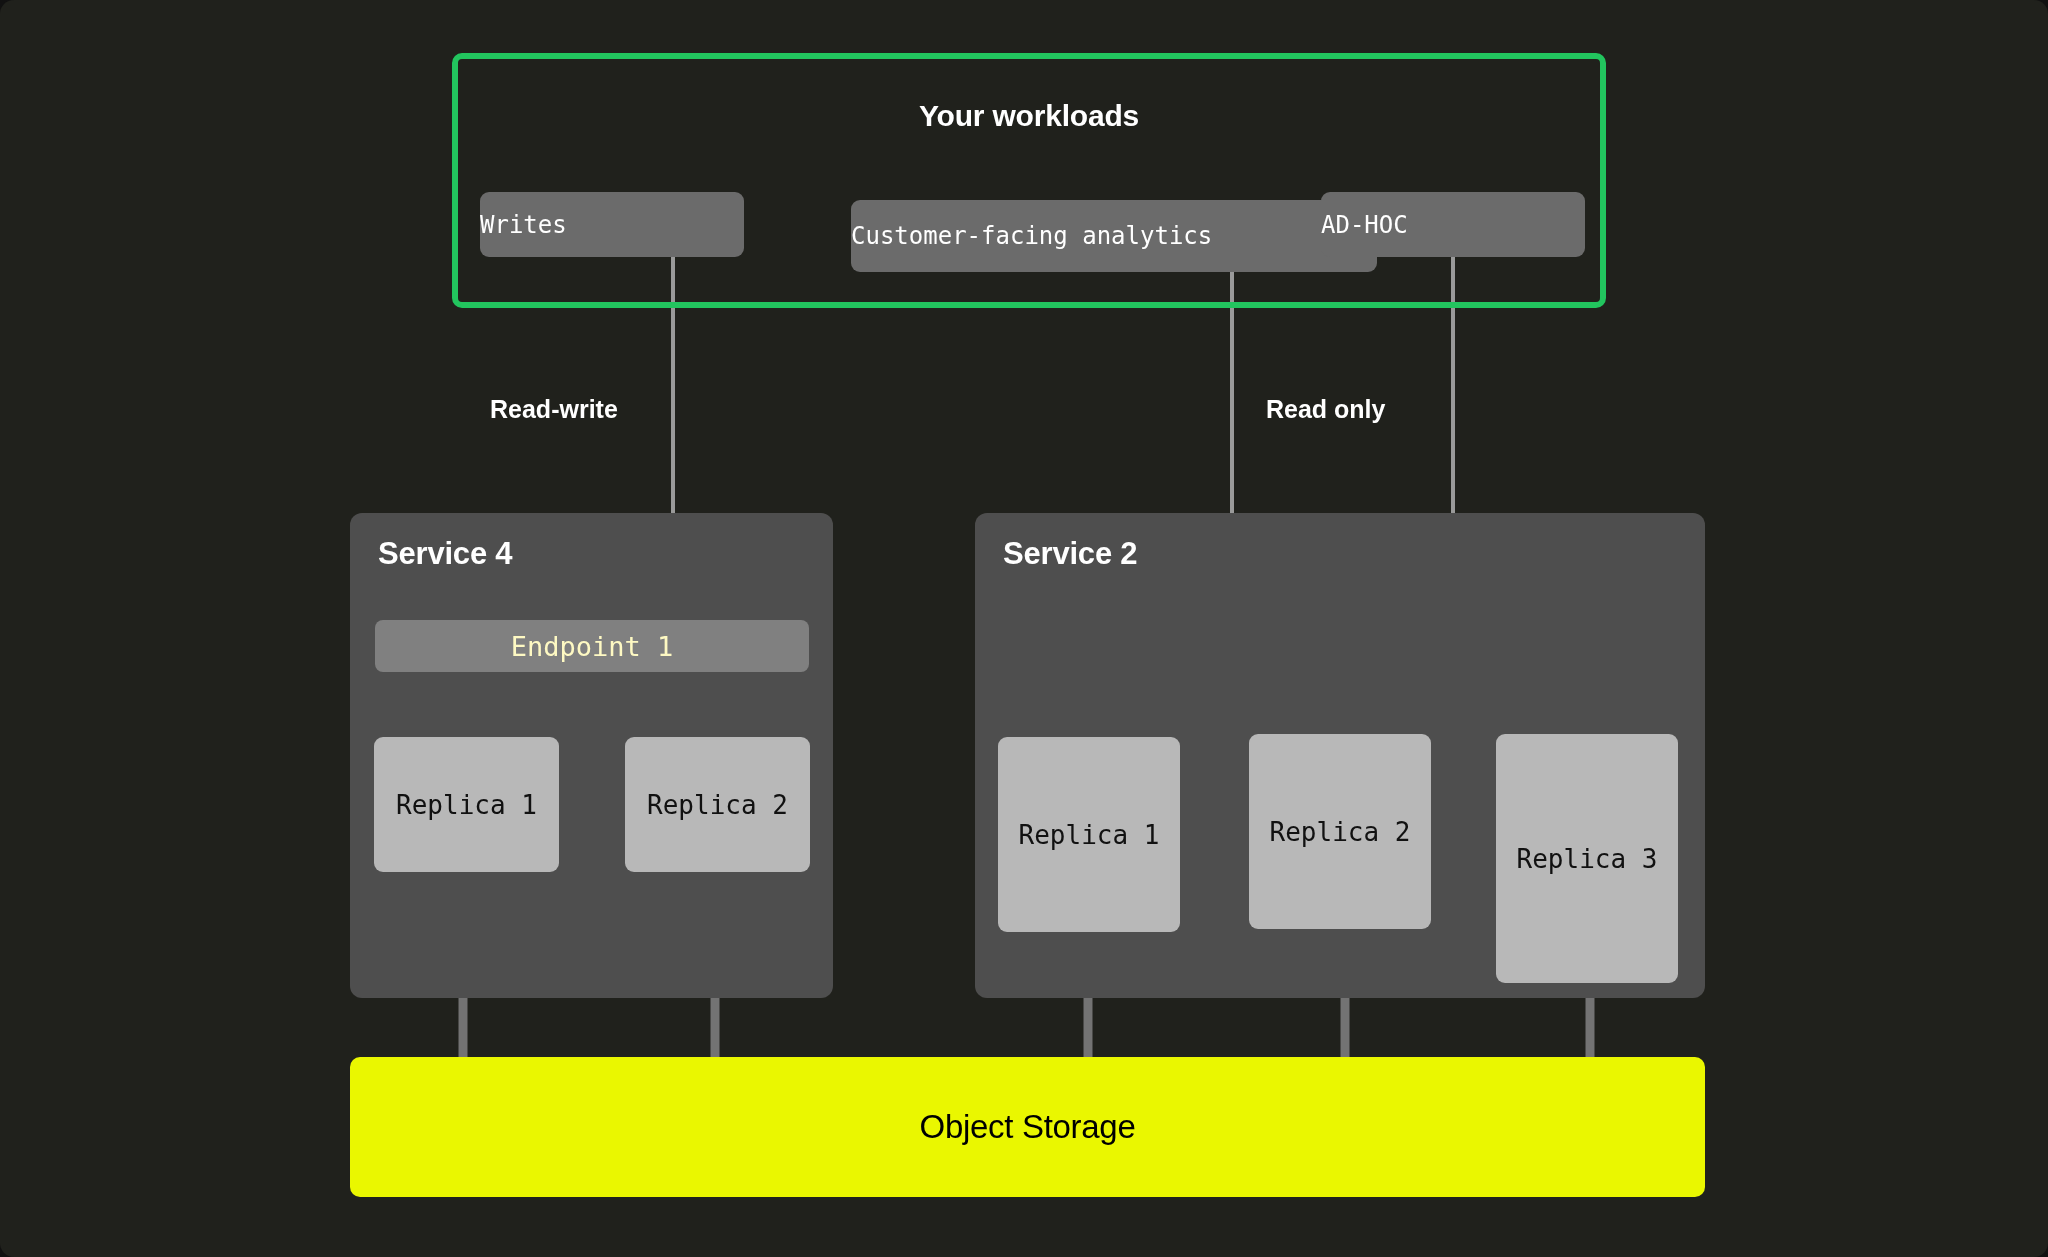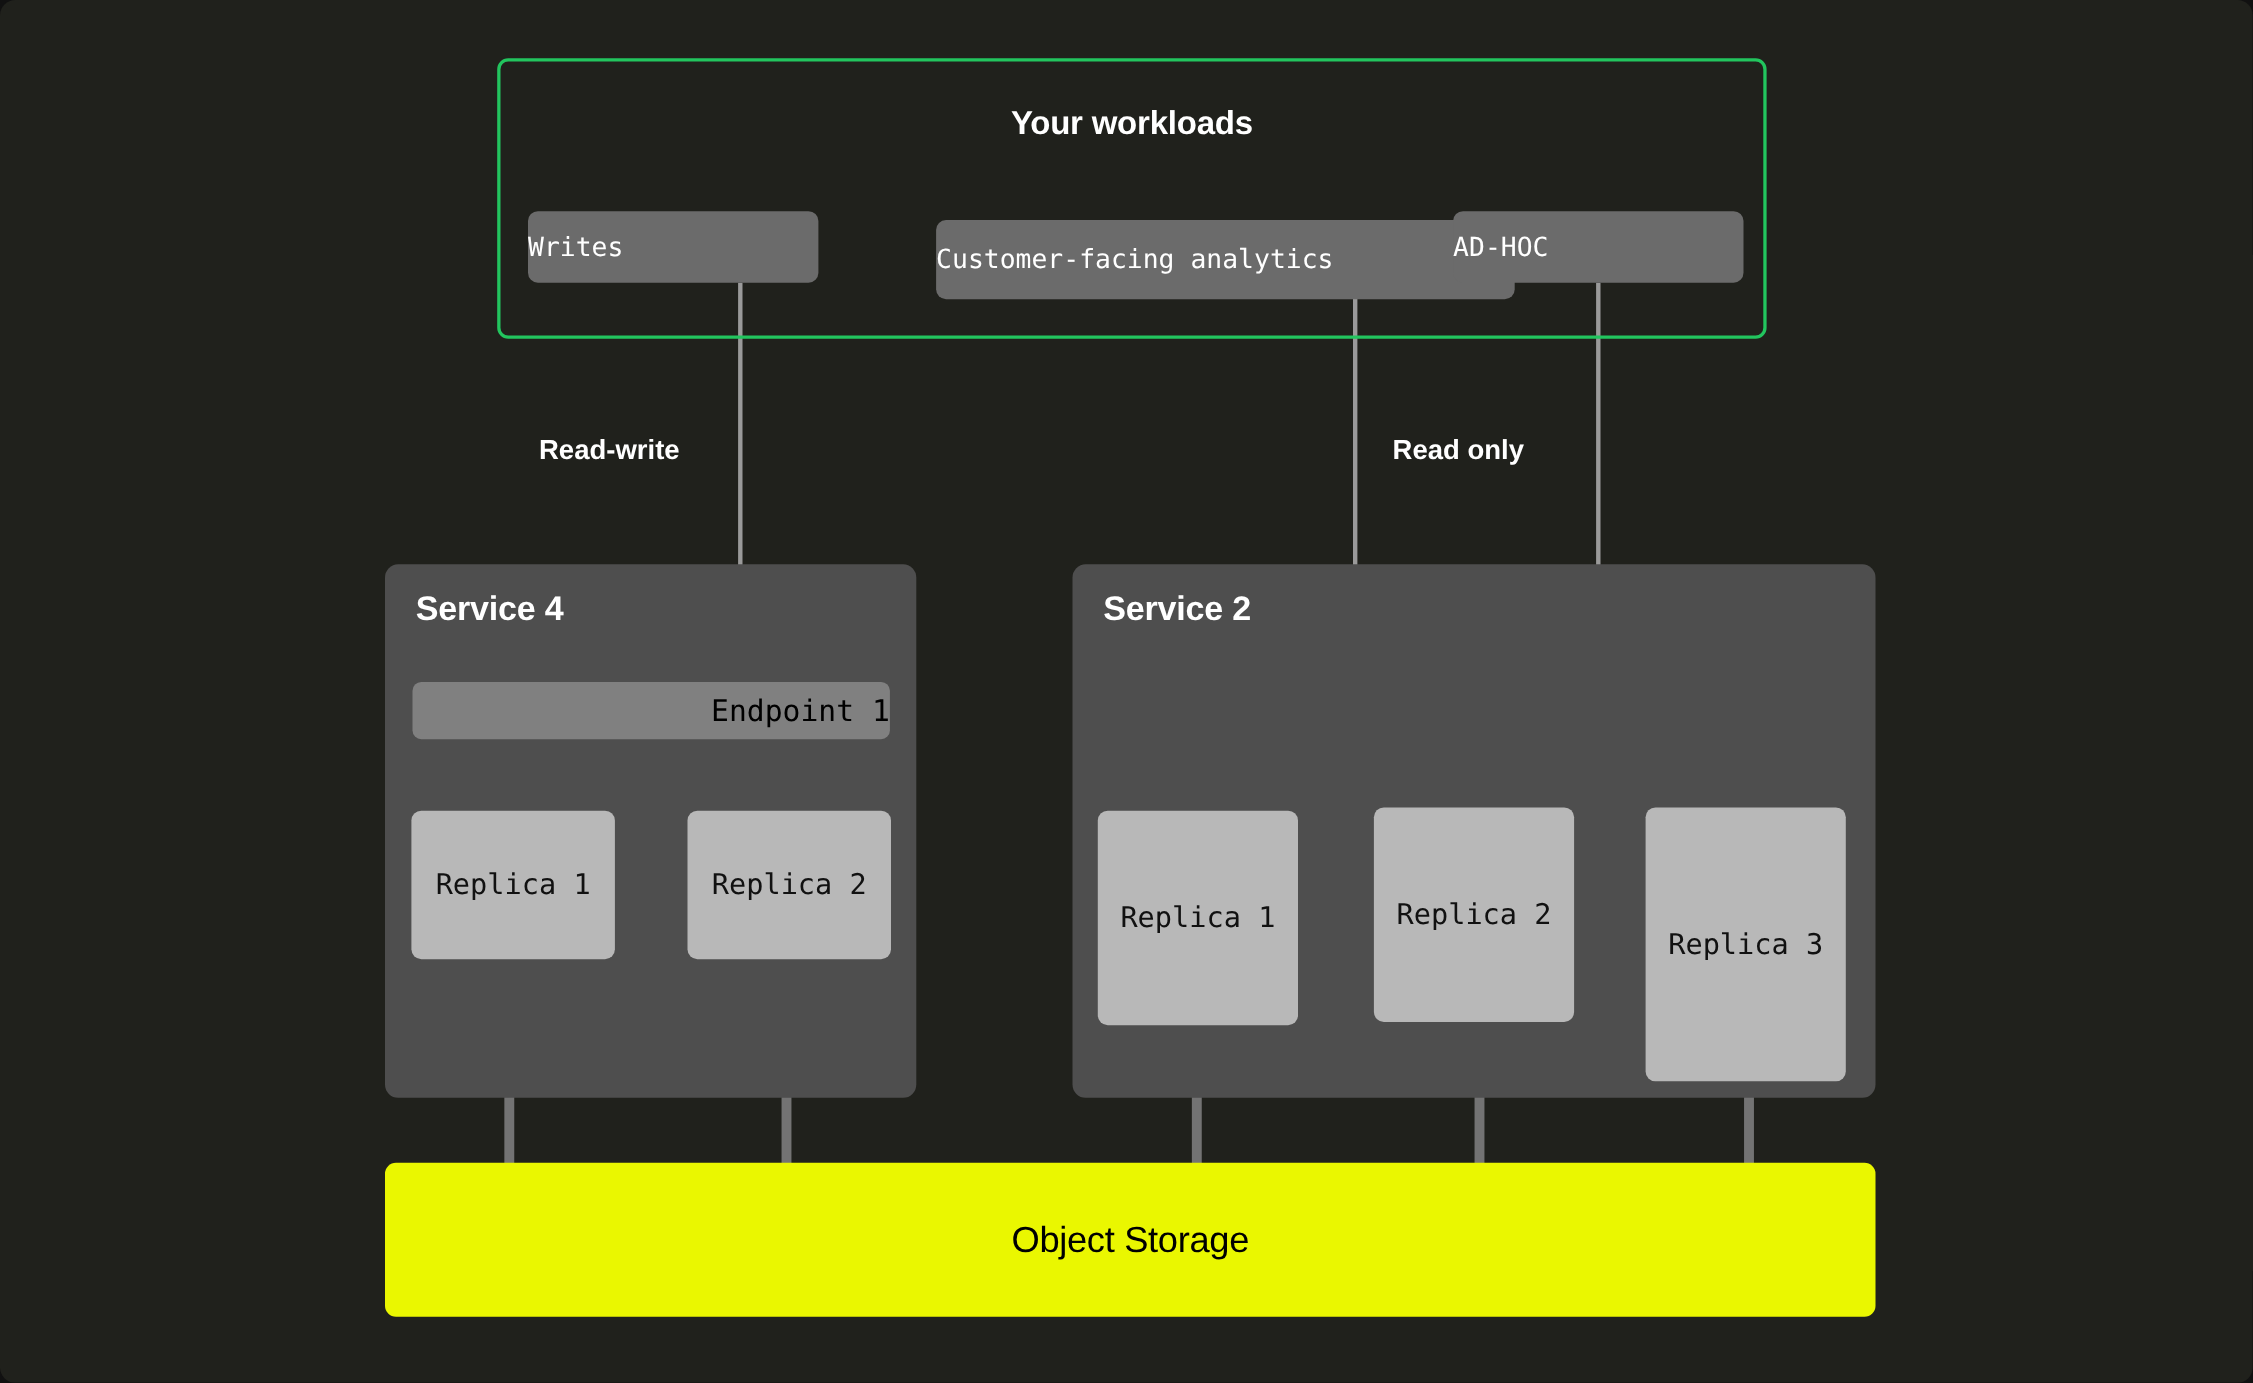--- a/index.html
+++ b/index.html
@@ -34,21 +34,21 @@
     pointer-events: none;
   }
 
   
   .workloads-box {
     position: absolute;
     left: 452px;
     top: 53px;
     width: 1154px;
     height: 255px;
-    border: 3px solid #22c55e;
+    border: 6px solid #22c55e;
     border-radius: 10px;
     box-sizing: border-box;
   }
   .workloads-title {
     position: absolute;
     left: 0;
     top: 40px;
     width: 100%;
     text-align: center;
     color: #ffffff;
@@ -104,22 +104,22 @@
     letter-spacing: -0.2px;
   }
 
   
   .endpoint {
     position: absolute;
     background: #808080;
     border-radius: 8px;
     display: flex;
     align-items: center;
-    justify-content: flex-end;
-    color: #000000;
+    justify-content: center;
+    color: #fef9c3;
     font-family: "DejaVu Sans Mono", "Liberation Mono", monospace;
     font-size: 27px;
     box-sizing: border-box;
   }
   .endpoint-1 { left: 375px;  top: 620px; width: 434px; height: 52px; }
   .endpoint-2 { left: 998px;  top: 617px; width: 684px; height: 52px; }
 
   
   .replica {
     position: absolute;

